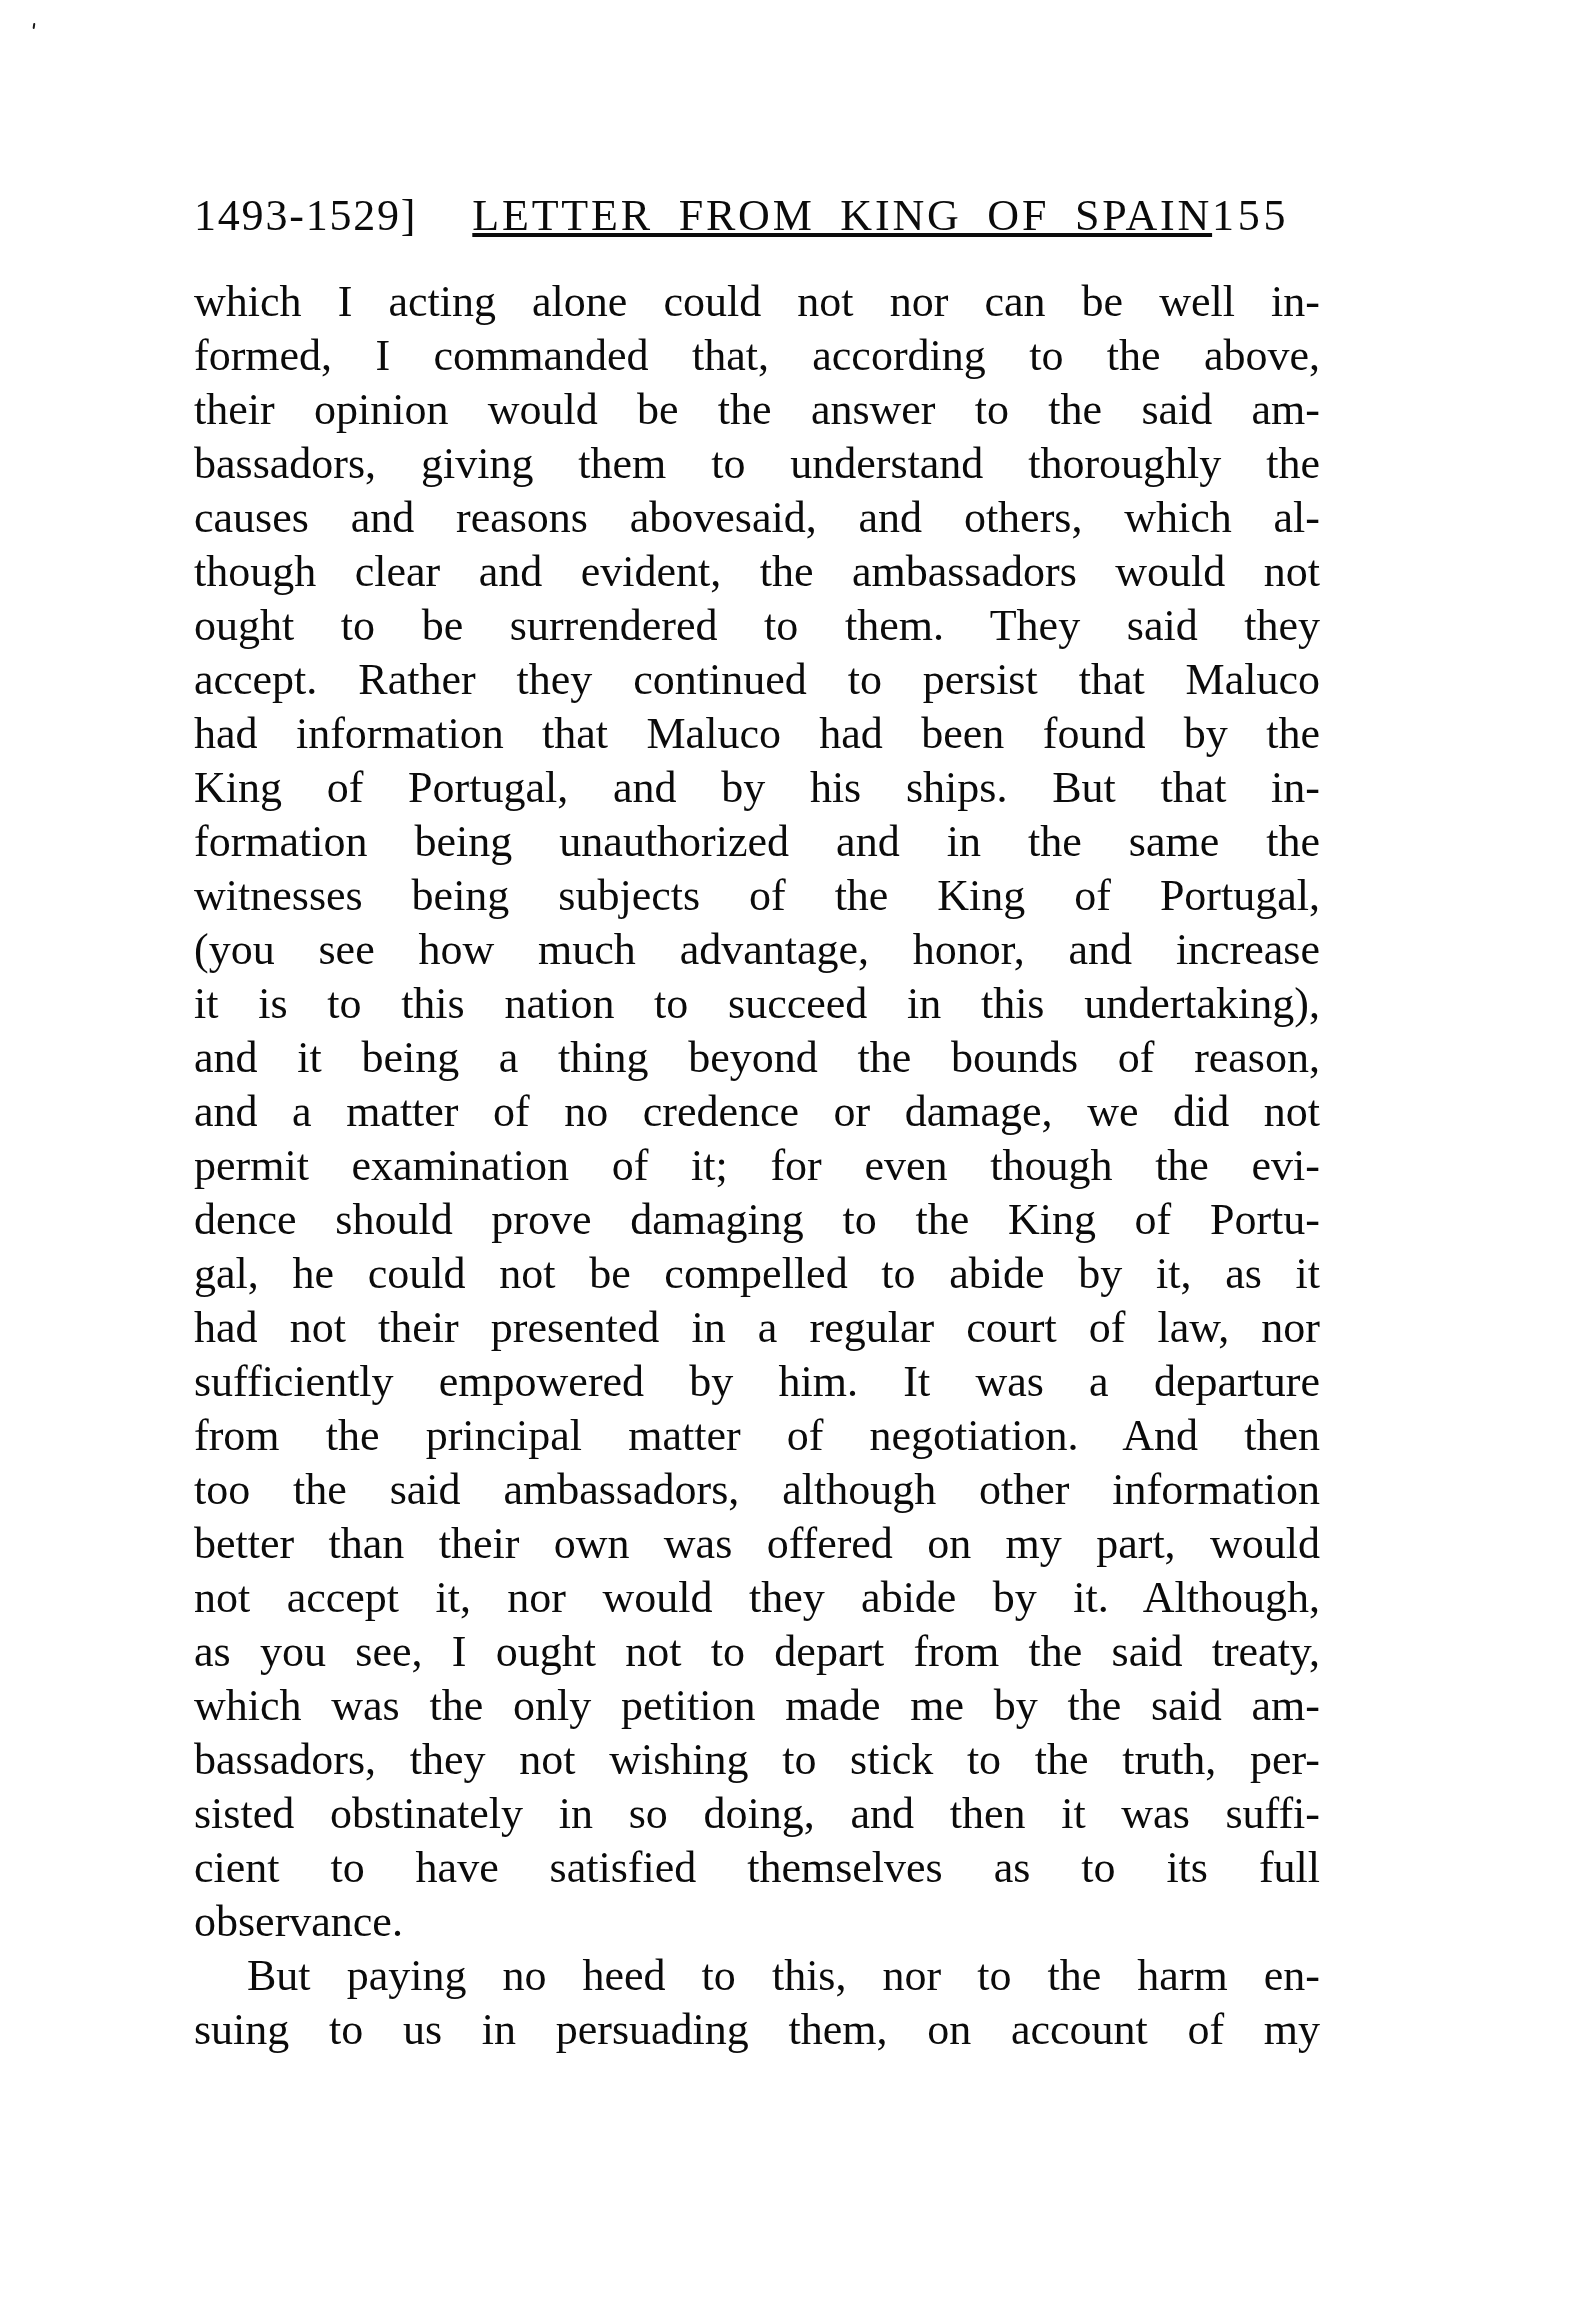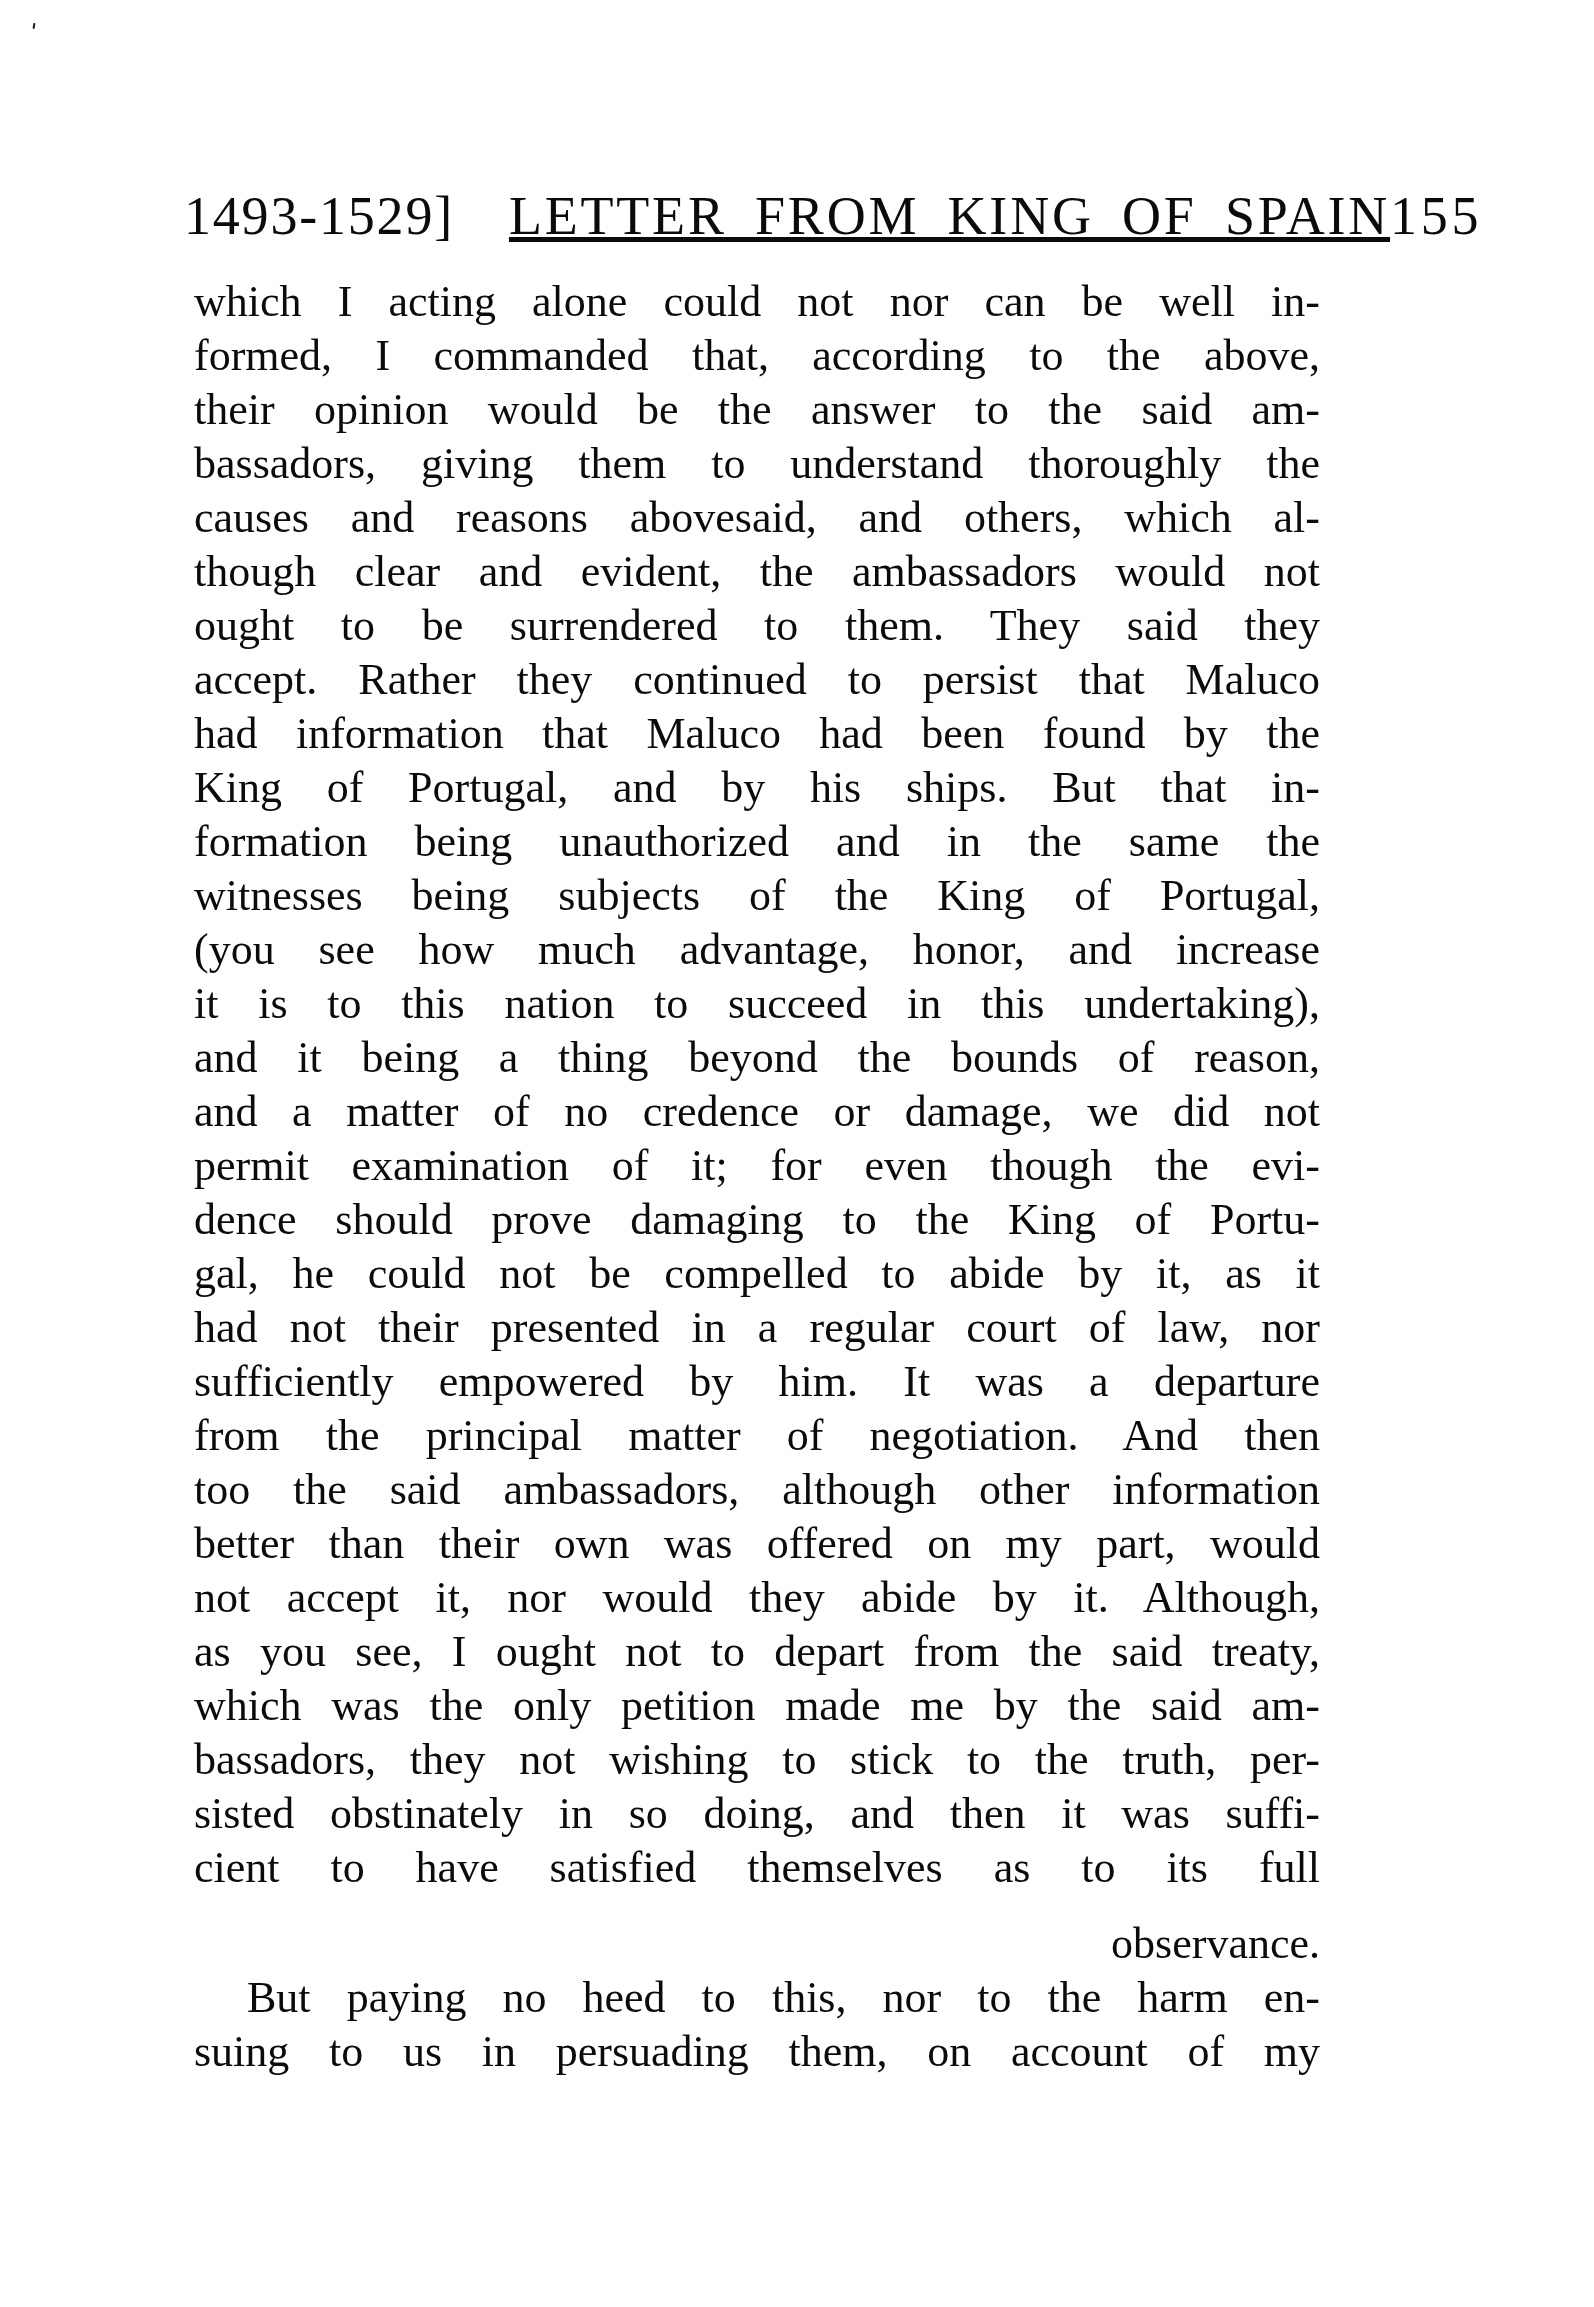--- a/index.html
+++ b/index.html
@@ -11,26 +11,26 @@
     position: relative;
     width: 1595px;
     height: 2492px;
     background: #ffffff;
     overflow: hidden;
     font-family: "Liberation Serif", serif;
     color: #0b0b0b;
   }
   .running-head {
     position: absolute;
-    left: 184px;
+    left: 194px;
     top: 194px;
     width: 1073px;
     display: flex;
     align-items: baseline;
-    font-size: 54px;
+    font-size: 44px;
     line-height: 44px;
     letter-spacing: 1.8px;
     white-space: nowrap;
   }
   .running-head .date-range {
     flex: 0 0 auto;
   }
   .running-head .head-title {
     flex: 0 0 auto;
     margin-left: 55px;
@@ -52,23 +52,22 @@
     line-height: 54px;
   }
   .line {
     text-align: justify;
     text-align-last: justify;
     white-space: normal;
     height: 54px;
     overflow: visible;
   }
   .line.flush {
-    text-align: right;
+    text-align: left;
     text-align-last: auto;
-    margin-top: 22px;
   }
   .line.indent {
     text-indent: 53px;
   }
   .ink-speck {
     position: absolute;
     left: 33px;
     top: 23px;
     width: 2.3px;
     height: 5.5px;

